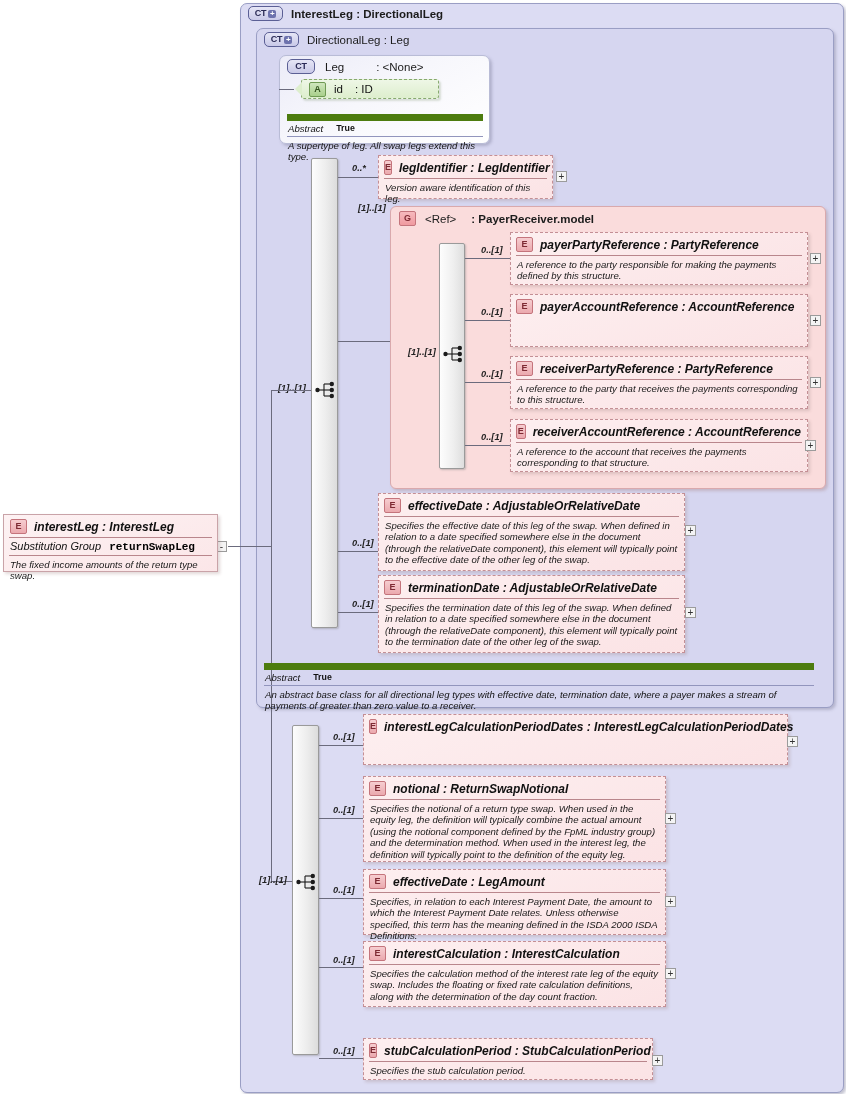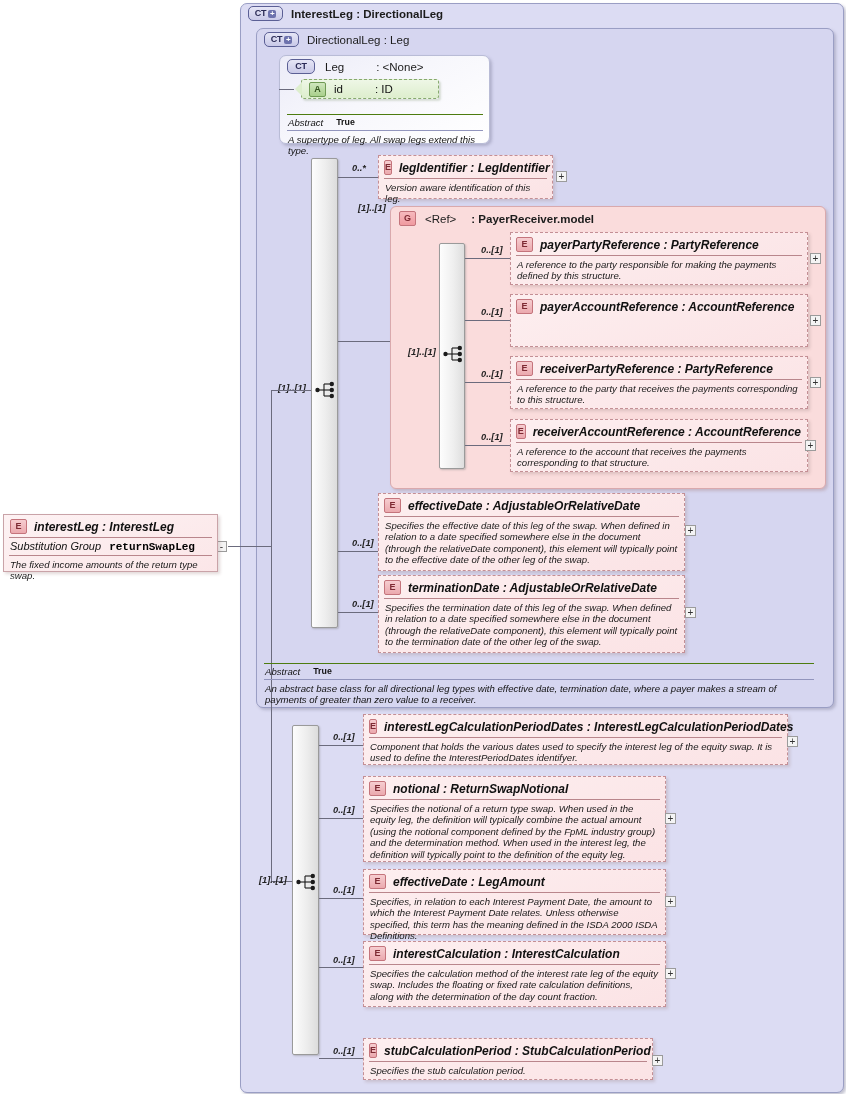--- a/index.html
+++ b/index.html
@@ -88,21 +88,21 @@
     display:flex;align-items:center;gap:8px;padding:2px 6px 2px 7px;
   }
   .attr::before{
     content:"";position:absolute;left:-7px;top:50%;margin-top:-7px;
     border-top:7px solid transparent;border-bottom:7px solid transparent;
     border-right:7px solid #ddeecd;
   }
   .attr-nm{font-size:11.5px;color:#111;white-space:nowrap;}
 
   
-  .annot{border-top:1px solid #4d7c0f;}
+  .annot{border-top:7px solid #4d7c0f;}
   .annot-row{display:flex;gap:13px;padding:2px 1px 2px 1px;font-size:9.6px;}
   .annot-k{font-style:italic;color:#111;}
   .annot-v{font-weight:bold;font-size:8.8px;color:#111;}
   .annot-doc{
     border-top:1px solid #9295bd;padding:3px 1px 2px 1px;
     font-style:italic;font-size:9.6px;line-height:11.4px;color:#111;
   }
   .sub-v{font-family:"Liberation Mono","DejaVu Sans Mono",monospace;
          font-size:11px;font-weight:bold;}
 
@@ -160,21 +160,21 @@
 
 <div class="abs hdr" style="left:287px;top:59px;gap:10px;">
   <span class="badge ctonly">CT</span>
   <span class="ttl-reg">Leg</span>
   <span class="ttl-reg" style="margin-left:22px;">: &lt;None&gt;</span>
 </div>
 
 <div class="abs attr" style="left:301px;top:79px;width:138px;height:20px;">
   <span class="badge-a">A</span>
   <span class="attr-nm">id</span>
-  <span class="attr-nm" style="margin-left:24px;">: ID</span>
+  <span class="attr-nm" style="margin-left:4px;">: ID</span>
 </div>
 
 <div class="abs ln lnh" style="left:279px;top:89px;width:15px;"></div>
 
 <div class="abs annot" style="left:287px;top:114px;width:196px;">
   <div class="annot-row">
     <span class="annot-k">Abstract</span>
     <span class="annot-v">True</span>
   </div>
   <div class="annot-doc">A supertype of leg. All swap legs extend this type.</div>
@@ -325,21 +325,20 @@
 </svg>
 <div class="abs card" style="left:259px;top:875px;">[1]..[1]</div>
 
 <div class="abs ln lnh" style="left:319px;top:745px;width:44px;"></div>
 <div class="abs card" style="left:333px;top:732px;">0..[1]</div>
 <div class="abs el" style="left:363px;top:714px;width:425px;height:51px;">
   <div class="el-hd">
     <span class="badge-e">E</span>
     <span class="el-nm">interestLegCalculationPeriodDates : InterestLegCalculationPeriodDates</span>
   </div>
-  <div class="el-doc">Component that holds the various dates used to specify the interest leg of the equity swap. It is used to define the InterestPeriodDates identifyer.</div>
 </div>
 <div class="abs exp" style="left:787px;top:736px;">+</div>
 
 <div class="abs ln lnh" style="left:319px;top:818px;width:44px;"></div>
 <div class="abs card" style="left:333px;top:805px;">0..[1]</div>
 <div class="abs el" style="left:363px;top:776px;width:303px;height:86px;">
   <div class="el-hd">
     <span class="badge-e">E</span>
     <span class="el-nm">notional : ReturnSwapNotional</span>
   </div>

